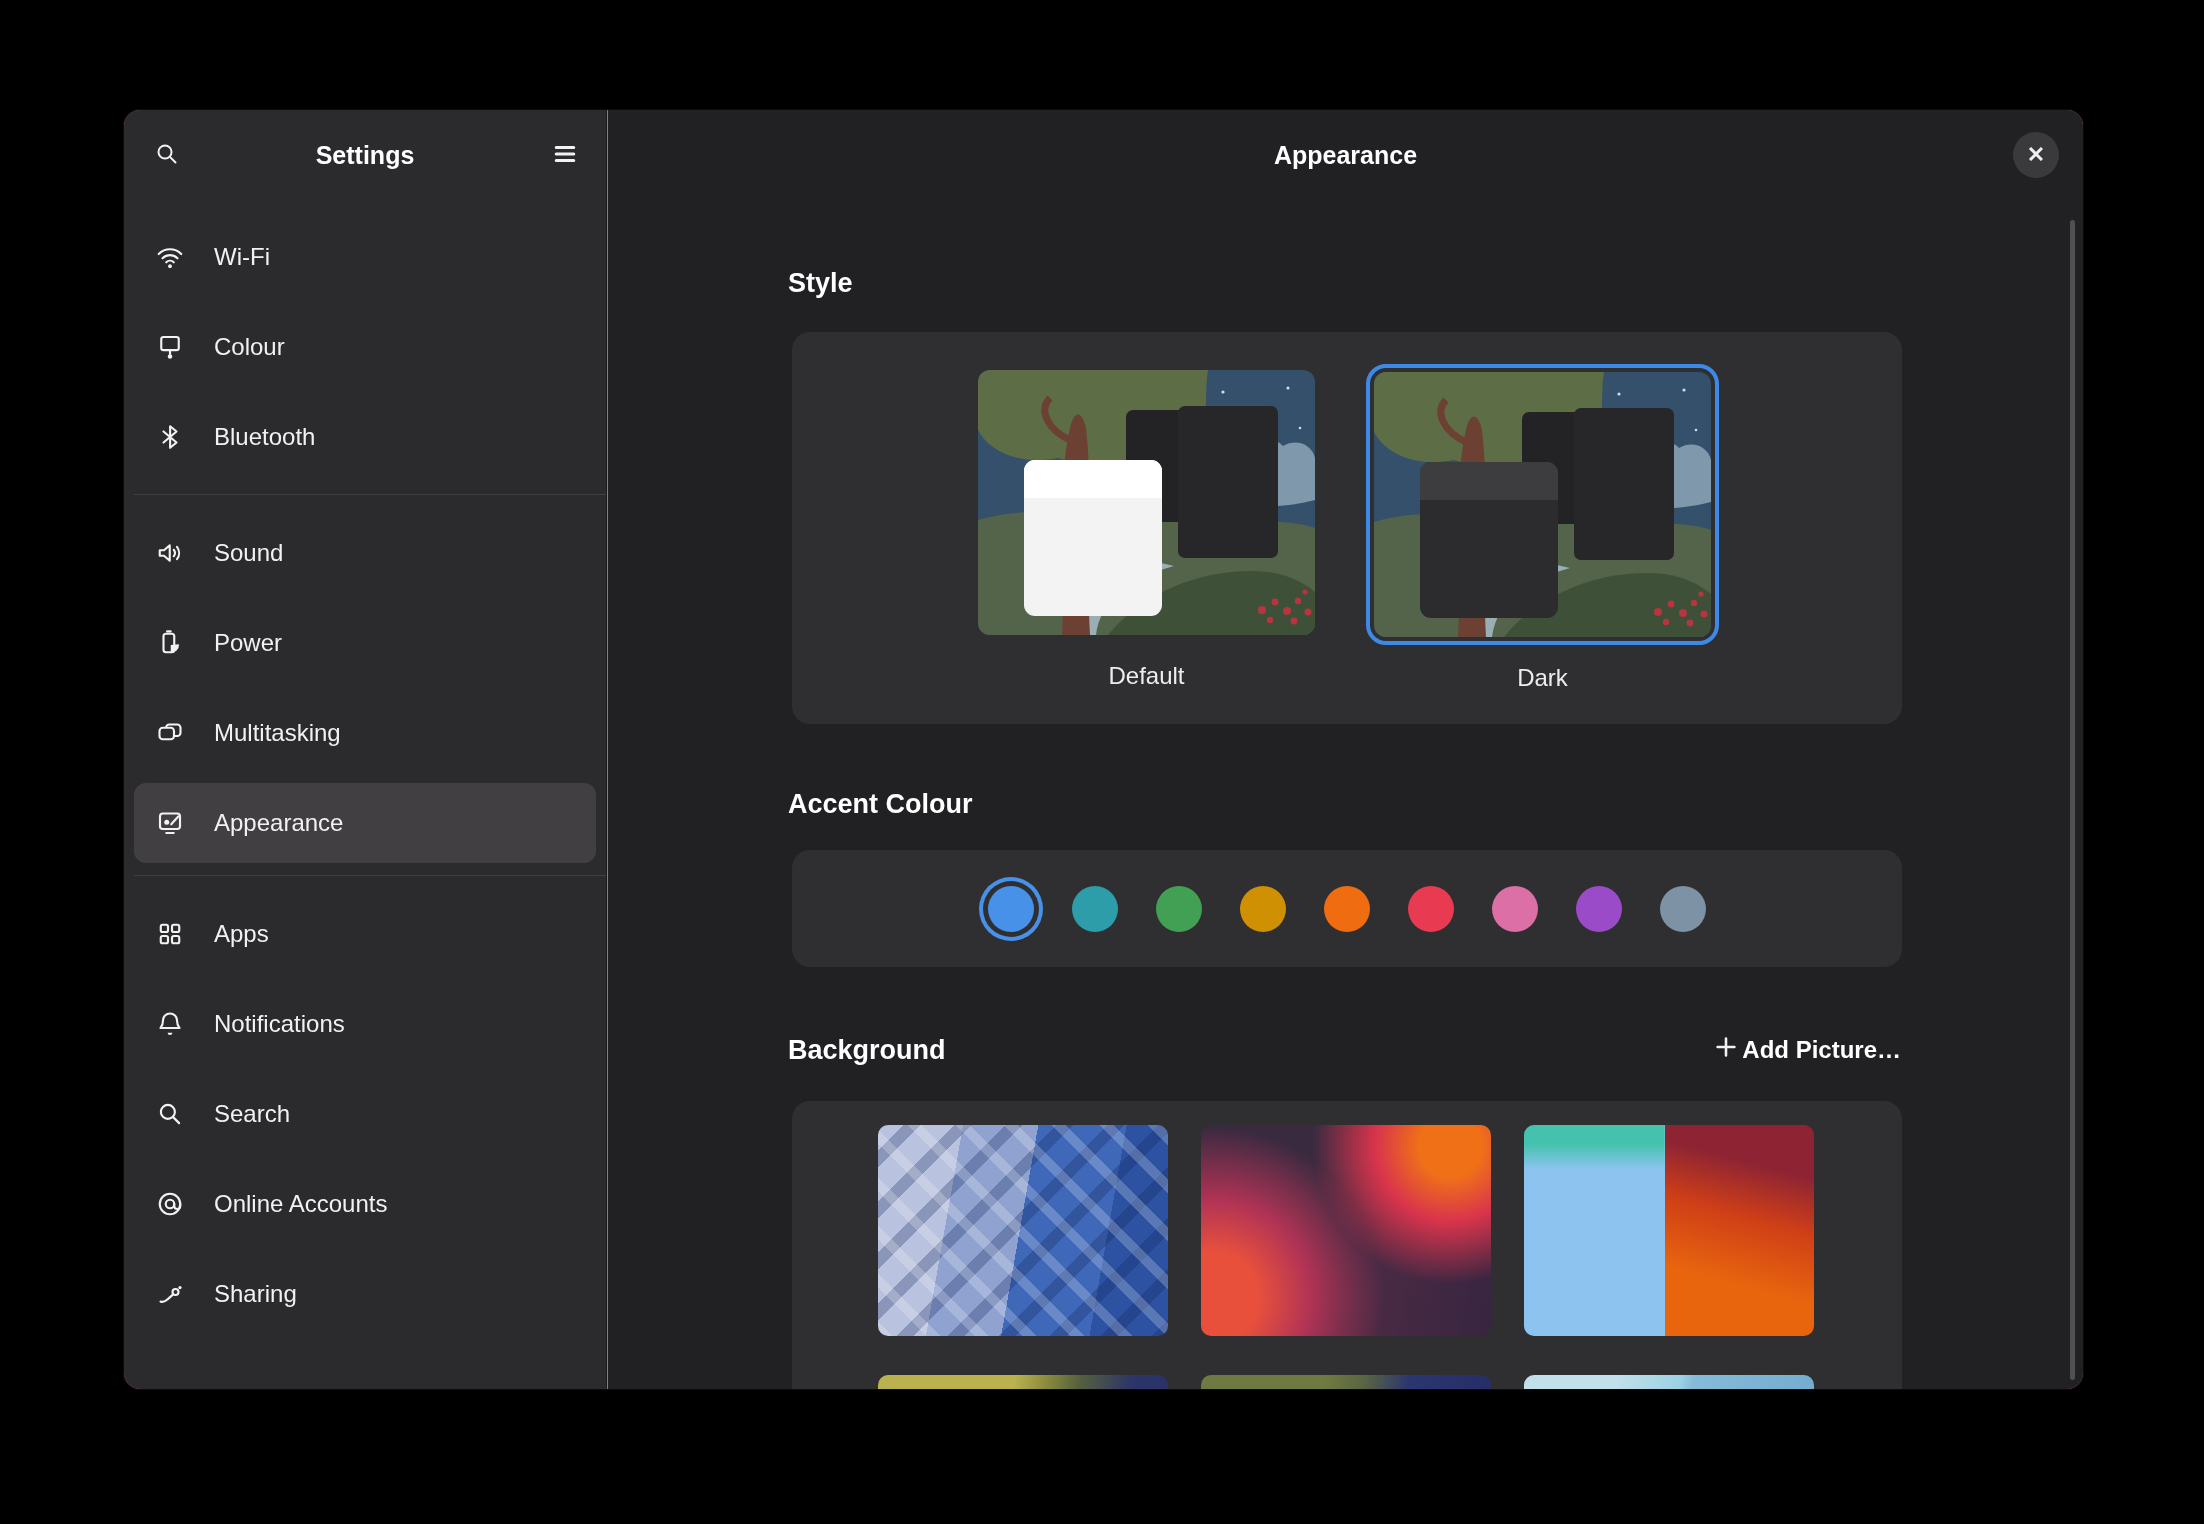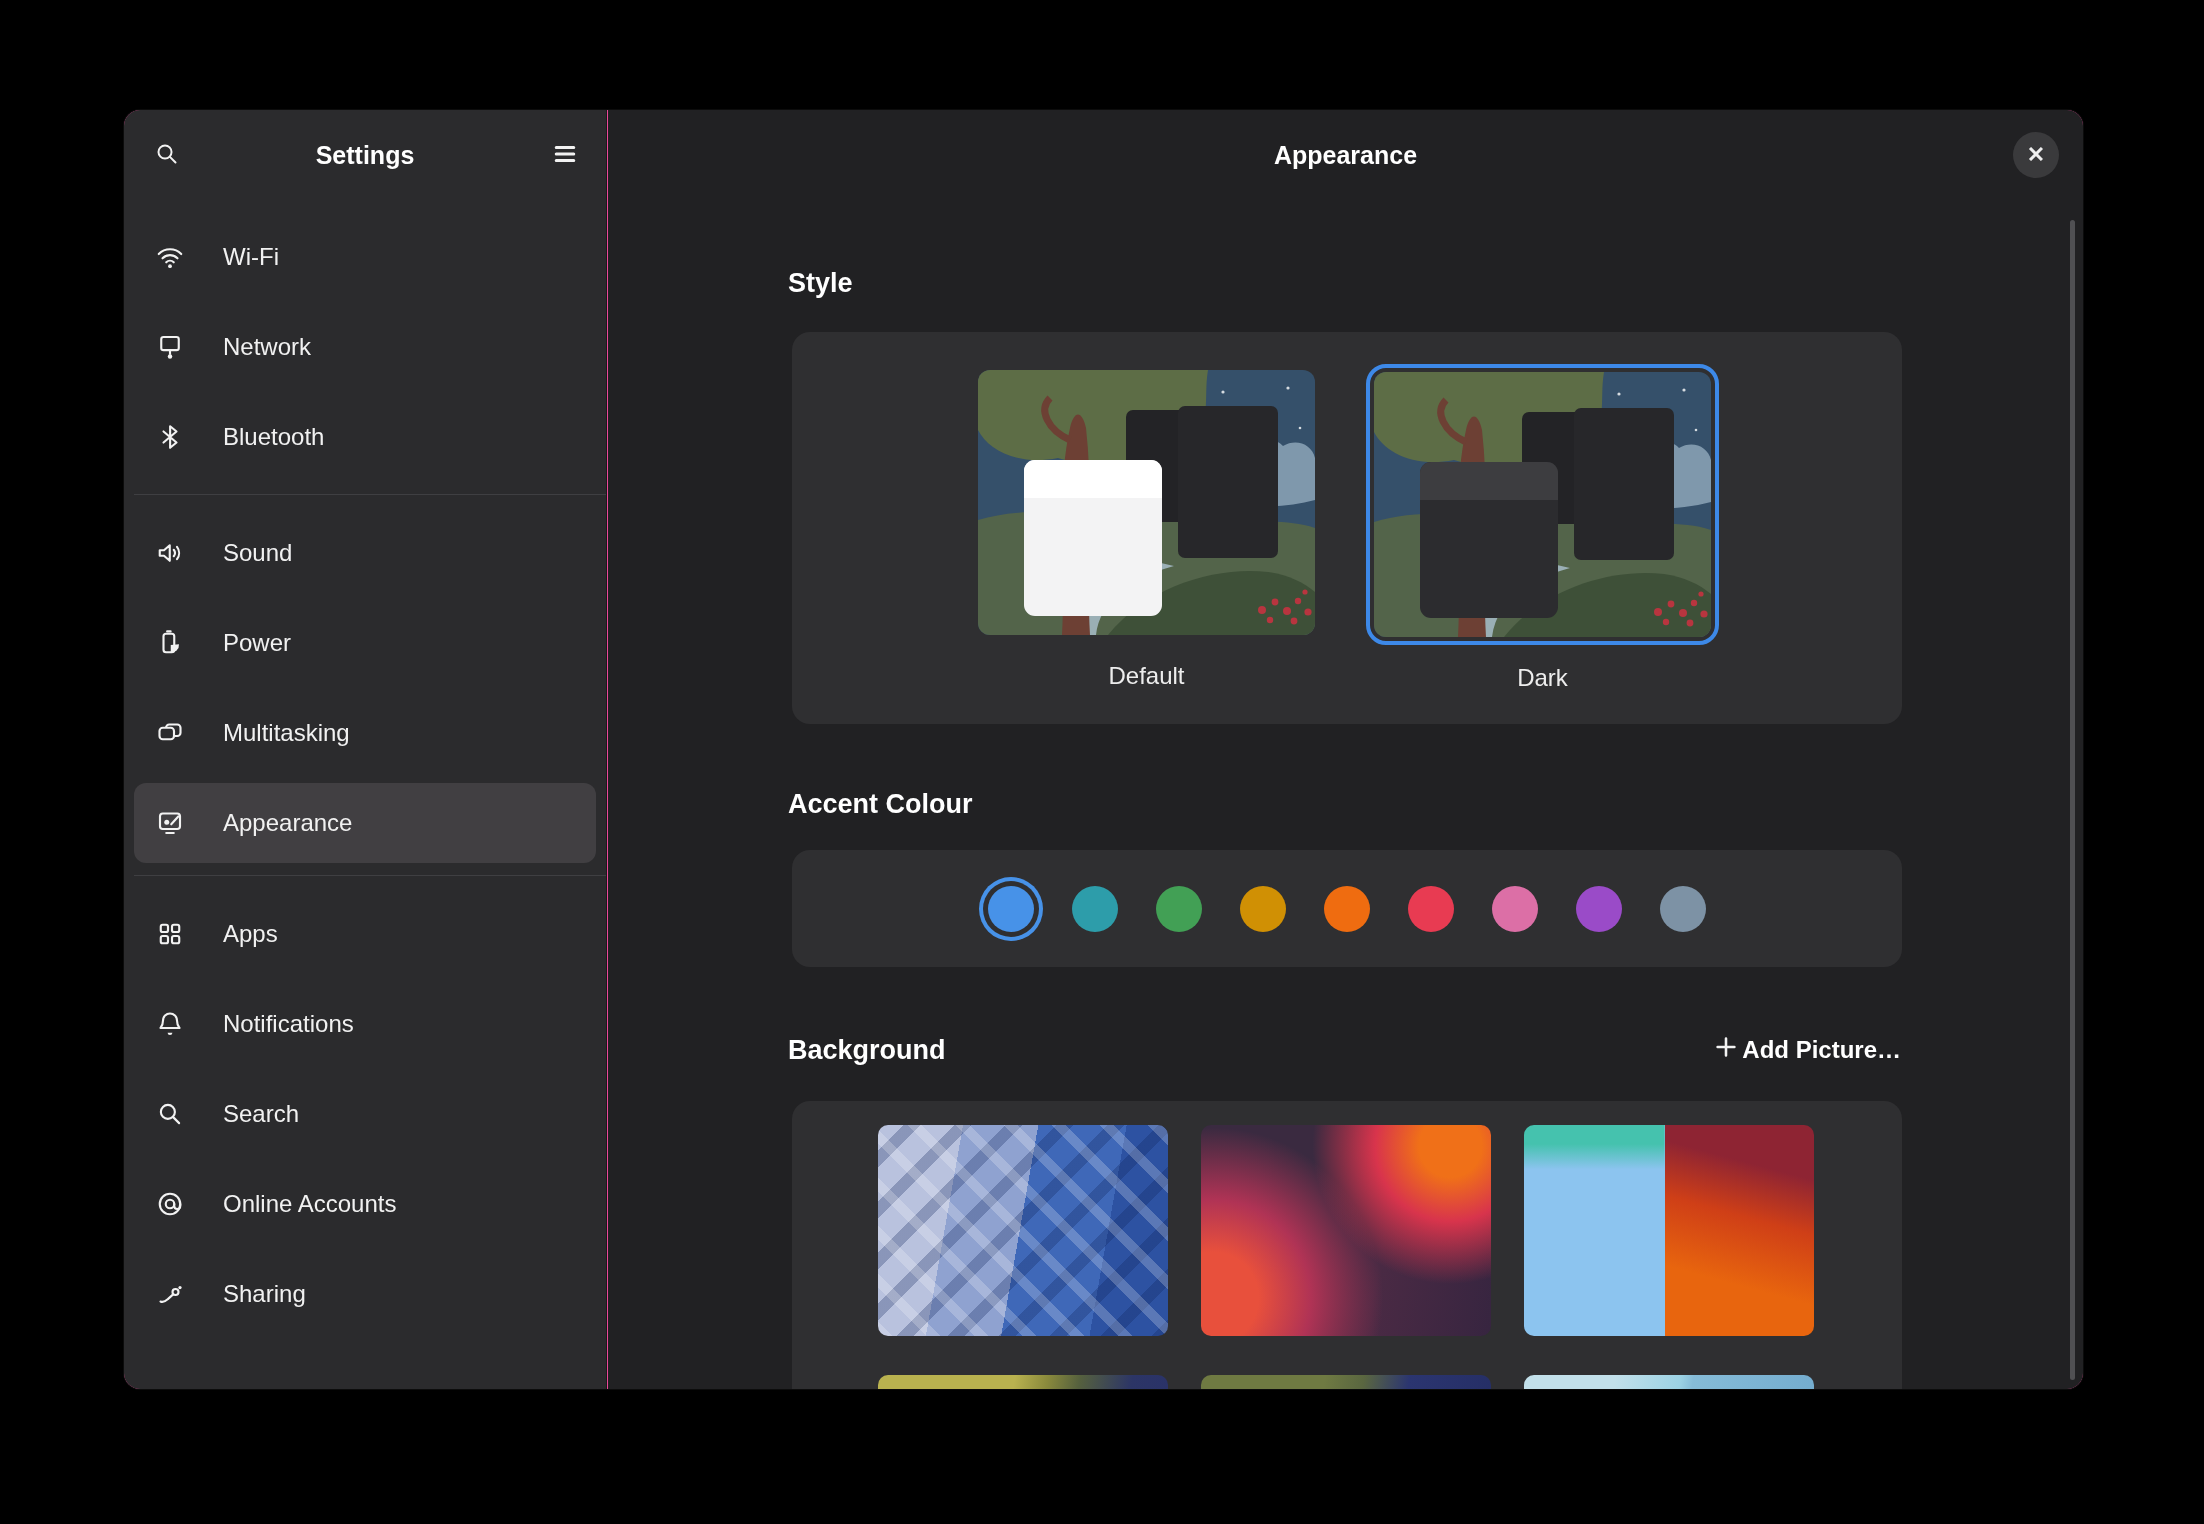--- a/index.html
+++ b/index.html
@@ -17,21 +17,21 @@
   .sb-header{position:absolute;top:0;left:0;right:0;height:90px;}
   .icon-btn{position:absolute;width:46px;height:46px;top:22px;border:none;background:transparent;
             border-radius:10px;display:flex;align-items:center;justify-content:center;padding:0;cursor:pointer;}
   .icon-btn svg{width:28px;height:28px;}
   #sb-search-btn{left:20px;}
   #sb-menu-btn{right:18px;}
   .sb-title{position:absolute;left:0;right:0;top:0;height:90px;display:flex;align-items:center;
             justify-content:center;font-size:25px;font-weight:700;color:#ffffff;}
 
   #sidebar-list{position:absolute;top:90px;left:0;right:0;bottom:0;padding-top:12px;}
-  .sb-item{display:flex;align-items:center;height:90px;margin:0 10px;padding-left:20px;gap:37px;
+  .sb-item{display:flex;align-items:center;height:90px;margin:0 10px;padding-left:20px;gap:28px;
            border-radius:12px;font-size:24px;color:#f1f1f1;cursor:pointer;text-align:right;}
   .sb-item.selected{background:#413f42;height:80px;margin-top:5px;margin-bottom:5px;}
   .sb-item .ic{width:32px;height:32px;display:flex;align-items:center;justify-content:center;flex:0 0 32px;}
   .sb-item .ic svg{width:30px;height:30px;}
   .sb-sep{height:1px;background:#3f3f42;margin:12px 0 13px 10px;}
 
   
   #main{position:absolute;left:484px;top:0;right:0;bottom:0;background:#212123;}
   .page-title{position:absolute;left:0;right:0;top:0;height:90px;display:flex;align-items:center;
               justify-content:center;font-size:25px;font-weight:700;color:#ffffff;}
@@ -131,21 +131,21 @@
             <span class="lb">Wi-Fi</span>
           </div>
           <div class="sb-item">
             <span class="ic">
               <svg viewBox="0 0 24 24" fill="none" stroke="#f2f2f2" stroke-width="1.7" stroke-linecap="round" stroke-linejoin="round">
                 <rect x="5" y="4" width="14" height="10.5" rx="1.8"></rect>
                 <path d="M12 14.5 v3"></path>
                 <circle cx="12" cy="19.6" r="1.8" fill="#f2f2f2" stroke="none"></circle>
               </svg>
             </span>
-            <span class="lb">Network</span>
+            <span class="lb">Colour</span>
           </div>
           <div class="sb-item">
             <span class="ic">
               <svg viewBox="0 0 24 24" fill="none" stroke="#f2f2f2" stroke-width="1.7" stroke-linecap="round" stroke-linejoin="round">
                 <path d="M6.8 7.6 L17.2 16.4 L12.1 20.6 V3.4 L17.2 7.6 L6.8 16.4"></path>
               </svg>
             </span>
             <span class="lb">Bluetooth</span>
           </div>
           <div class="sb-sep"></div>

